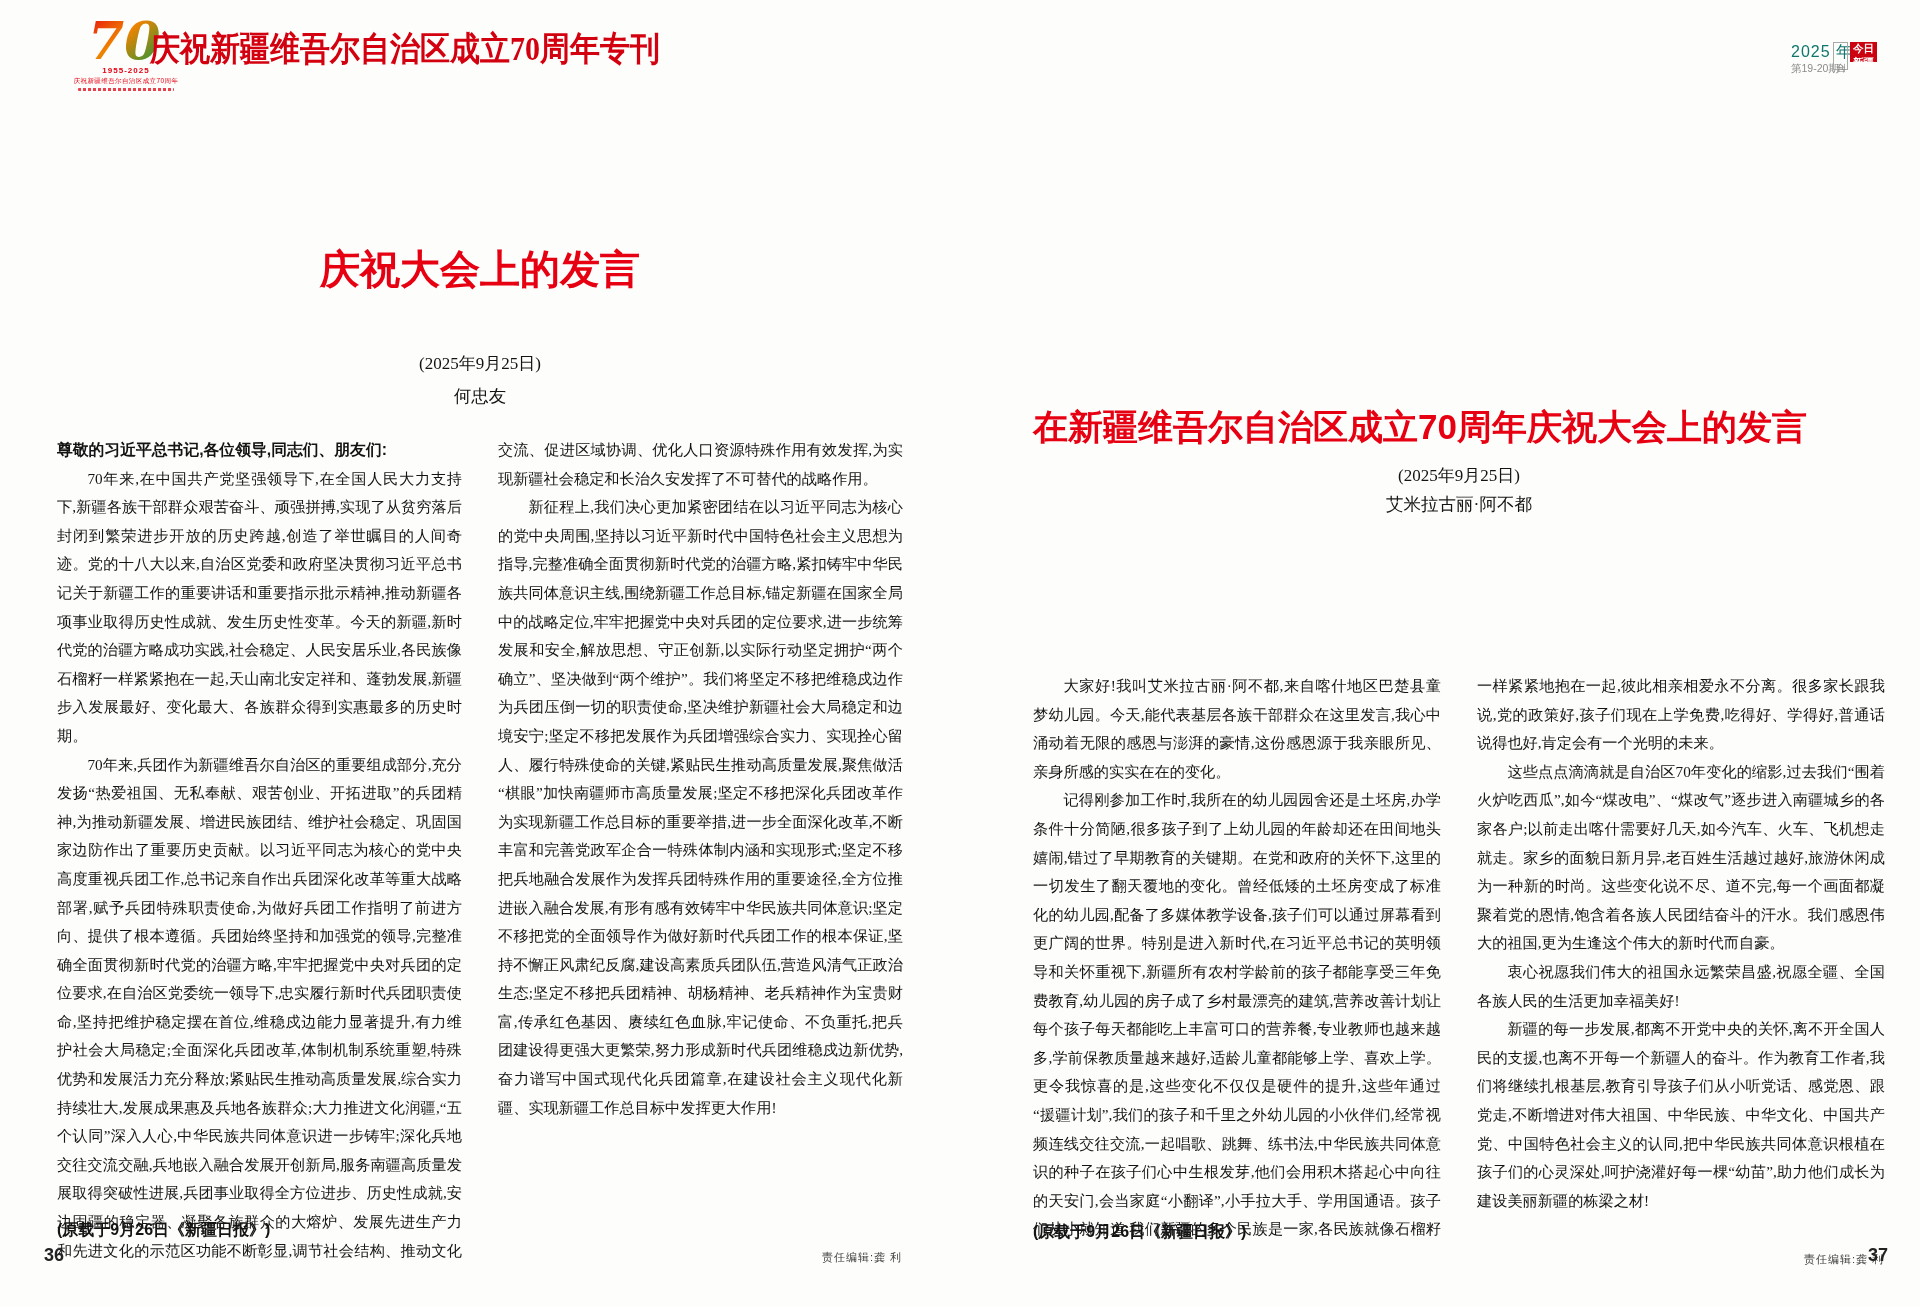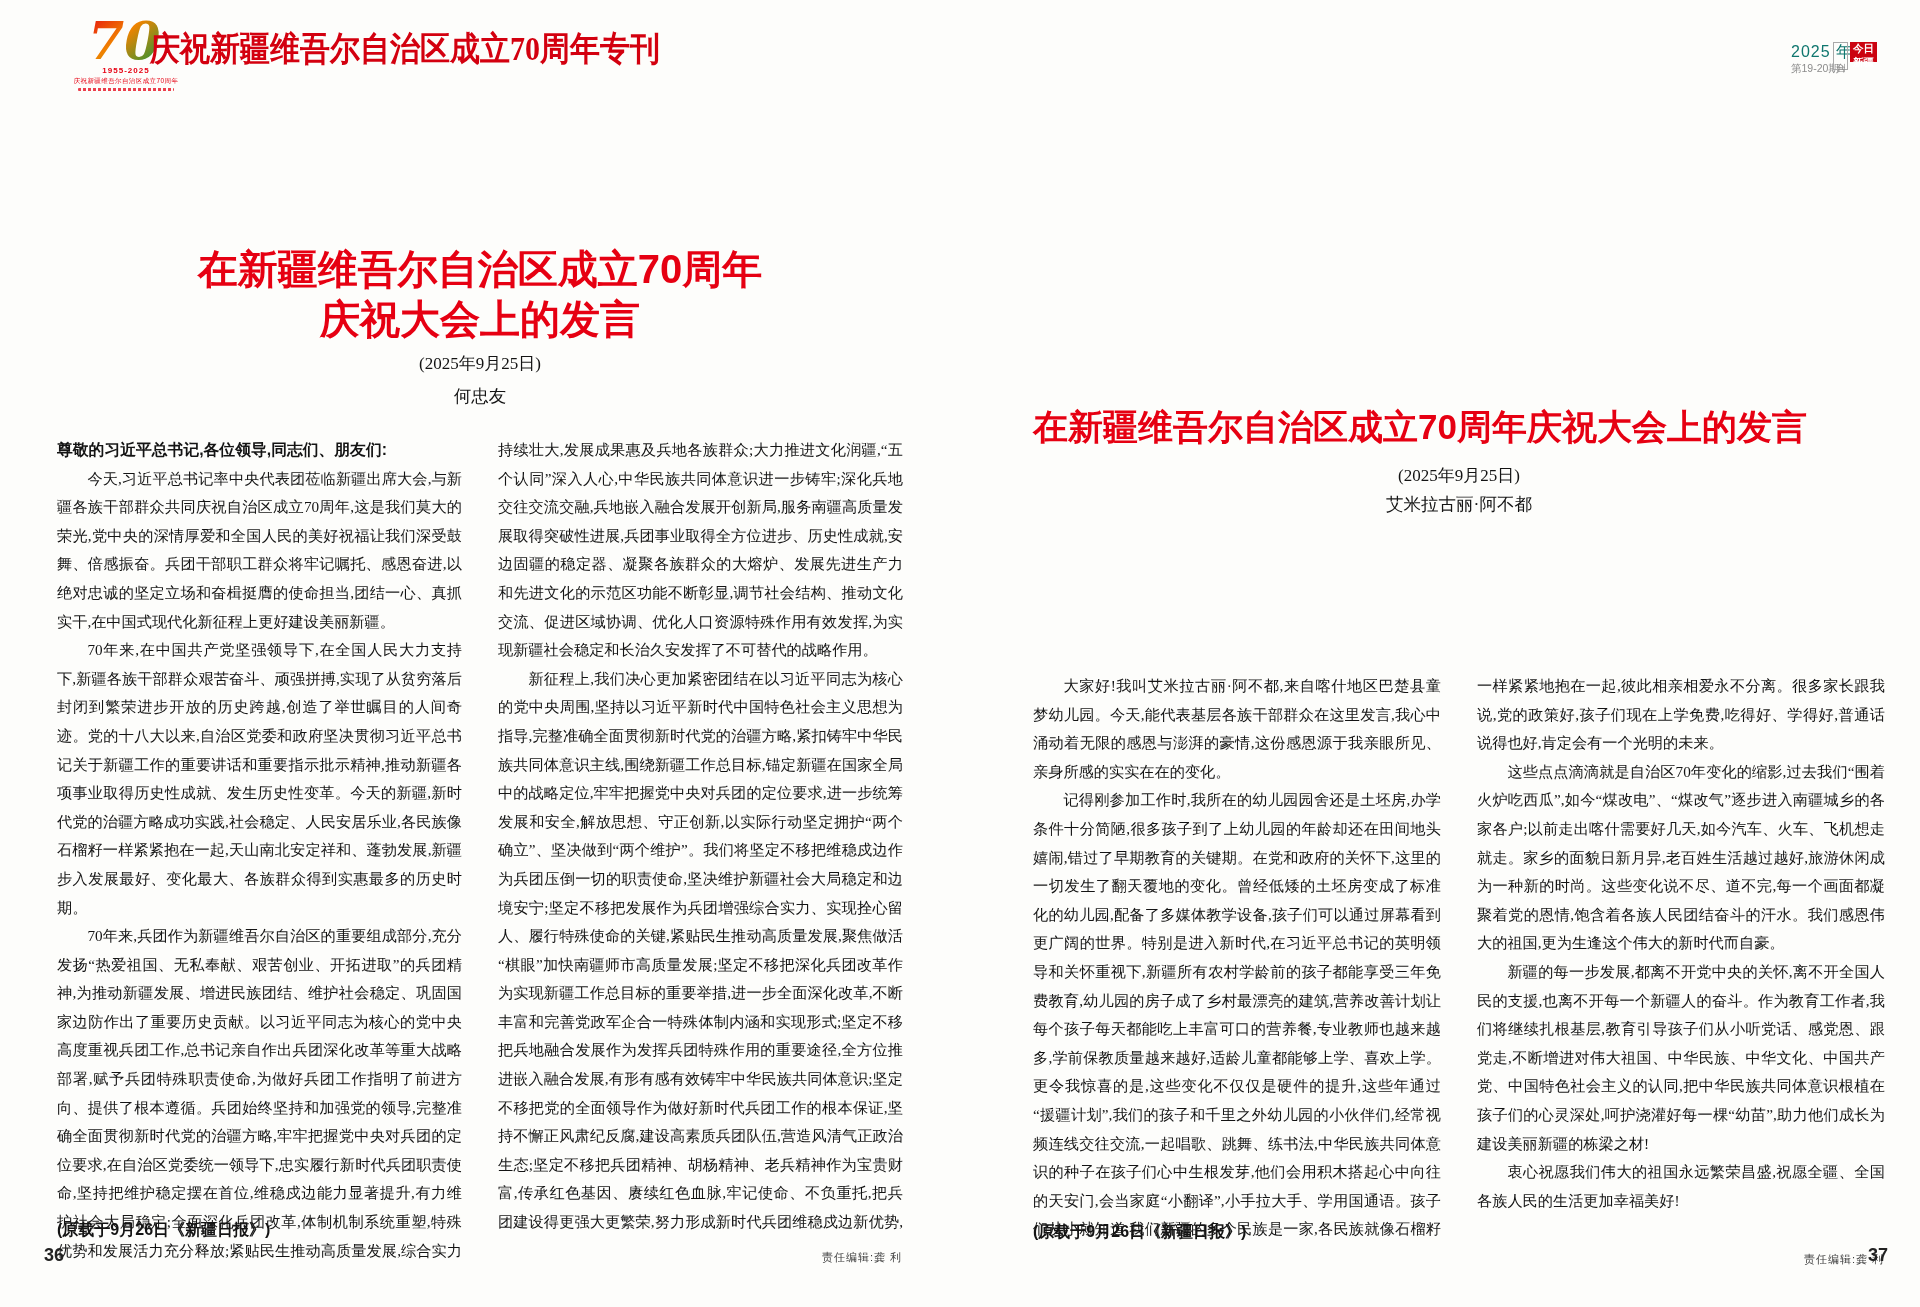--- a/index.html
+++ b/index.html
@@ -110,46 +110,44 @@
 
 <div class="abs issue-year">2025 年</div>
 <div class="abs issue-no">第19-20期</div>
 <div class="abs issue-combined">合刊</div>
 <div class="abs brand-box">
   <div>今日</div>
   <div>新疆</div>
 </div>
 
 <h1 class="abs l-title" style="margin:0;">
-  <div>在新疆维吾尔自治区成立70周年</div>
   <div>庆祝大会上的发言</div>
 </h1>
 <div class="abs l-date">(2025年9月25日)</div>
 <div class="abs l-author">何忠友</div>
 
 <div class="abs article-body body-left">
   <h3 class="salutation">尊敬的习近平总书记,各位领导,同志们、朋友们:</h3>
-  <p class="para">今天,习近平总书记率中央代表团莅临新疆出席大会,与新疆各族干部群众共同庆祝自治区成立70周年,这是我们莫大的荣光,党中央的深情厚爱和全国人民的美好祝福让我们深受鼓舞、倍感振奋。兵团干部职工群众将牢记嘱托、感恩奋进,以绝对忠诚的坚定立场和奋楫挺膺的使命担当,团结一心、真抓实干,在中国式现代化新征程上更好建设美丽新疆。</p>
   <p class="para">70年来,在中国共产党坚强领导下,在全国人民大力支持下,新疆各族干部群众艰苦奋斗、顽强拼搏,实现了从贫穷落后封闭到繁荣进步开放的历史跨越,创造了举世瞩目的人间奇迹。党的十八大以来,自治区党委和政府坚决贯彻习近平总书记关于新疆工作的重要讲话和重要指示批示精神,推动新疆各项事业取得历史性成就、发生历史性变革。今天的新疆,新时代党的治疆方略成功实践,社会稳定、人民安居乐业,各民族像石榴籽一样紧紧抱在一起,天山南北安定祥和、蓬勃发展,新疆步入发展最好、变化最大、各族群众得到实惠最多的历史时期。</p>
   <p class="para">70年来,兵团作为新疆维吾尔自治区的重要组成部分,充分发扬“热爱祖国、无私奉献、艰苦创业、开拓进取”的兵团精神,为推动新疆发展、增进民族团结、维护社会稳定、巩固国家边防作出了重要历史贡献。以习近平同志为核心的党中央高度重视兵团工作,总书记亲自作出兵团深化改革等重大战略部署,赋予兵团特殊职责使命,为做好兵团工作指明了前进方向、提供了根本遵循。兵团始终坚持和加强党的领导,完整准确全面贯彻新时代党的治疆方略,牢牢把握党中央对兵团的定位要求,在自治区党委统一领导下,忠实履行新时代兵团职责使命,坚持把维护稳定摆在首位,维稳戍边能力显著提升,有力维护社会大局稳定;全面深化兵团改革,体制机制系统重塑,特殊优势和发展活力充分释放;紧贴民生推动高质量发展,综合实力持续壮大,发展成果惠及兵地各族群众;大力推进文化润疆,“五个认同”深入人心,中华民族共同体意识进一步铸牢;深化兵地交往交流交融,兵地嵌入融合发展开创新局,服务南疆高质量发展取得突破性进展,兵团事业取得全方位进步、历史性成就,安边固疆的稳定器、凝聚各族群众的大熔炉、发展先进生产力和先进文化的示范区功能不断彰显,调节社会结构、推动文化交流、促进区域协调、优化人口资源特殊作用有效发挥,为实现新疆社会稳定和长治久安发挥了不可替代的战略作用。</p>
   <p class="para"><span>新征程上,我们决心更加紧密团结在以习近平同志为核心的党中央周围,坚持以习近平新时代中国特色社会主义思想为指导,完整准确全面贯彻新时代党的治疆方略,紧扣铸牢中华民族共同体意识主线,围绕新疆工作总目标,锚定新疆在国家全局中的战略定位,牢牢把握党中央对兵团的定位要求,进一步统筹发展和安全,解放思想、守正创新,以实际行动坚定拥护“两个确立”、坚决做到“两个维护”。我们将坚定不移把维稳戍边作为兵团压倒一切的职责使命,坚决维护新疆社会大局稳定和边境安宁;坚定不移把发展作为兵团增强综合实力、实现拴心留人、履行特殊使命的关键,紧贴民生推动高质量发展,聚焦做活“棋眼”加快南疆师市高质量发展;坚定不移把深化兵团改革作为实现新疆工作总目标的重要举措,进一步全面深化改革,不断丰富和完善党政军企合一特殊体制内涵和实现形式;坚定不移把兵地融合发展作为发挥兵团特殊作用的重要途径,全方位推进嵌入融合发展,有形有感有效铸牢中华民族共同体意识;坚定不移把党的全面领导作为做好新时代兵团工作的根本保证,坚持不懈正风肃纪反腐,建设高素质兵团队伍,营造风清气正政治生态;坚定不移把兵团精神、胡杨精神、老兵精神作为宝贵财富,传承红色基因、赓续红色血脉,牢记使命、不负重托,把兵团建设得更强大更繁荣,努力形成新时代兵团维稳戍边新优势,奋力谱写中国式现代化兵团篇章,在建设社会主义现代化新疆、实现新疆工作总目标中发挥更大作用!</span></p>
 </div>
 
 <div class="abs source-line src-left">(原载于9月26日《新疆日报》)</div>
 <div class="abs editor-line ed-left">责任编辑:龚  利</div>
 <div class="abs page-no pn-left">36</div>
 
 <h1 class="abs r-title" style="margin:0;">在新疆维吾尔自治区成立70周年庆祝大会上的发言</h1>
 <div class="abs r-date">(2025年9月25日)</div>
 <div class="abs r-author">艾米拉古丽·阿不都</div>
 
 <div class="abs article-body body-right">
   <p class="para">大家好!我叫艾米拉古丽·阿不都,来自喀什地区巴楚县童梦幼儿园。今天,能代表基层各族干部群众在这里发言,我心中涌动着无限的感恩与澎湃的豪情,这份感恩源于我亲眼所见、亲身所感的实实在在的变化。</p>
   <p class="para">记得刚参加工作时,我所在的幼儿园园舍还是土坯房,办学条件十分简陋,很多孩子到了上幼儿园的年龄却还在田间地头嬉闹,错过了早期教育的关键期。在党和政府的关怀下,这里的一切发生了翻天覆地的变化。曾经低矮的土坯房变成了标准化的幼儿园,配备了多媒体教学设备,孩子们可以通过屏幕看到更广阔的世界。特别是进入新时代,在习近平总书记的英明领导和关怀重视下,新疆所有农村学龄前的孩子都能享受三年免费教育,幼儿园的房子成了乡村最漂亮的建筑,营养改善计划让每个孩子每天都能吃上丰富可口的营养餐,专业教师也越来越多,学前保教质量越来越好,适龄儿童都能够上学、喜欢上学。更令我惊喜的是,这些变化不仅仅是硬件的提升,这些年通过“援疆计划”,我们的孩子和千里之外幼儿园的小伙伴们,经常视频连线交往交流,一起唱歌、跳舞、练书法,中华民族共同体意识的种子在孩子们心中生根发芽,他们会用积木搭起心中向往的天安门,会当家庭“小翻译”,小手拉大手、学用国通语。孩子们从小就知道,我们新疆的多个民族是一家,各民族就像石榴籽一样紧紧地抱在一起,彼此相亲相爱永不分离。很多家长跟我说,党的政策好,孩子们现在上学免费,吃得好、学得好,普通话说得也好,肯定会有一个光明的未来。</p>
   <p class="para">这些点点滴滴就是自治区70年变化的缩影,过去我们“围着火炉吃西瓜”,如今“煤改电”、“煤改气”逐步进入南疆城乡的各家各户;以前走出喀什需要好几天,如今汽车、火车、飞机想走就走。家乡的面貌日新月异,老百姓生活越过越好,旅游休闲成为一种新的时尚。这些变化说不尽、道不完,每一个画面都凝聚着党的恩情,饱含着各族人民团结奋斗的汗水。我们感恩伟大的祖国,更为生逢这个伟大的新时代而自豪。</p>
+  <p class="para">衷心祝愿我们伟大的祖国永远繁荣昌盛,祝愿全疆、全国各族人民的生活更加幸福美好!</p>
   <p class="para">新疆的每一步发展,都离不开党中央的关怀,离不开全国人民的支援,也离不开每一个新疆人的奋斗。作为教育工作者,我们将继续扎根基层,教育引导孩子们从小听党话、感党恩、跟党走,不断增进对伟大祖国、中华民族、中华文化、中国共产党、中国特色社会主义的认同,把中华民族共同体意识根植在孩子们的心灵深处,呵护浇灌好每一棵“幼苗”,助力他们成长为建设美丽新疆的栋梁之材!</p>
-  <p class="para">衷心祝愿我们伟大的祖国永远繁荣昌盛,祝愿全疆、全国各族人民的生活更加幸福美好!</p>
 
 </div>
 
 <div class="abs source-line src-right">(原载于9月26日《新疆日报》)</div>
 <div class="abs editor-line ed-right">责任编辑:龚  利</div>
 <div class="abs page-no pn-right">37</div>
 
 </body></html>

